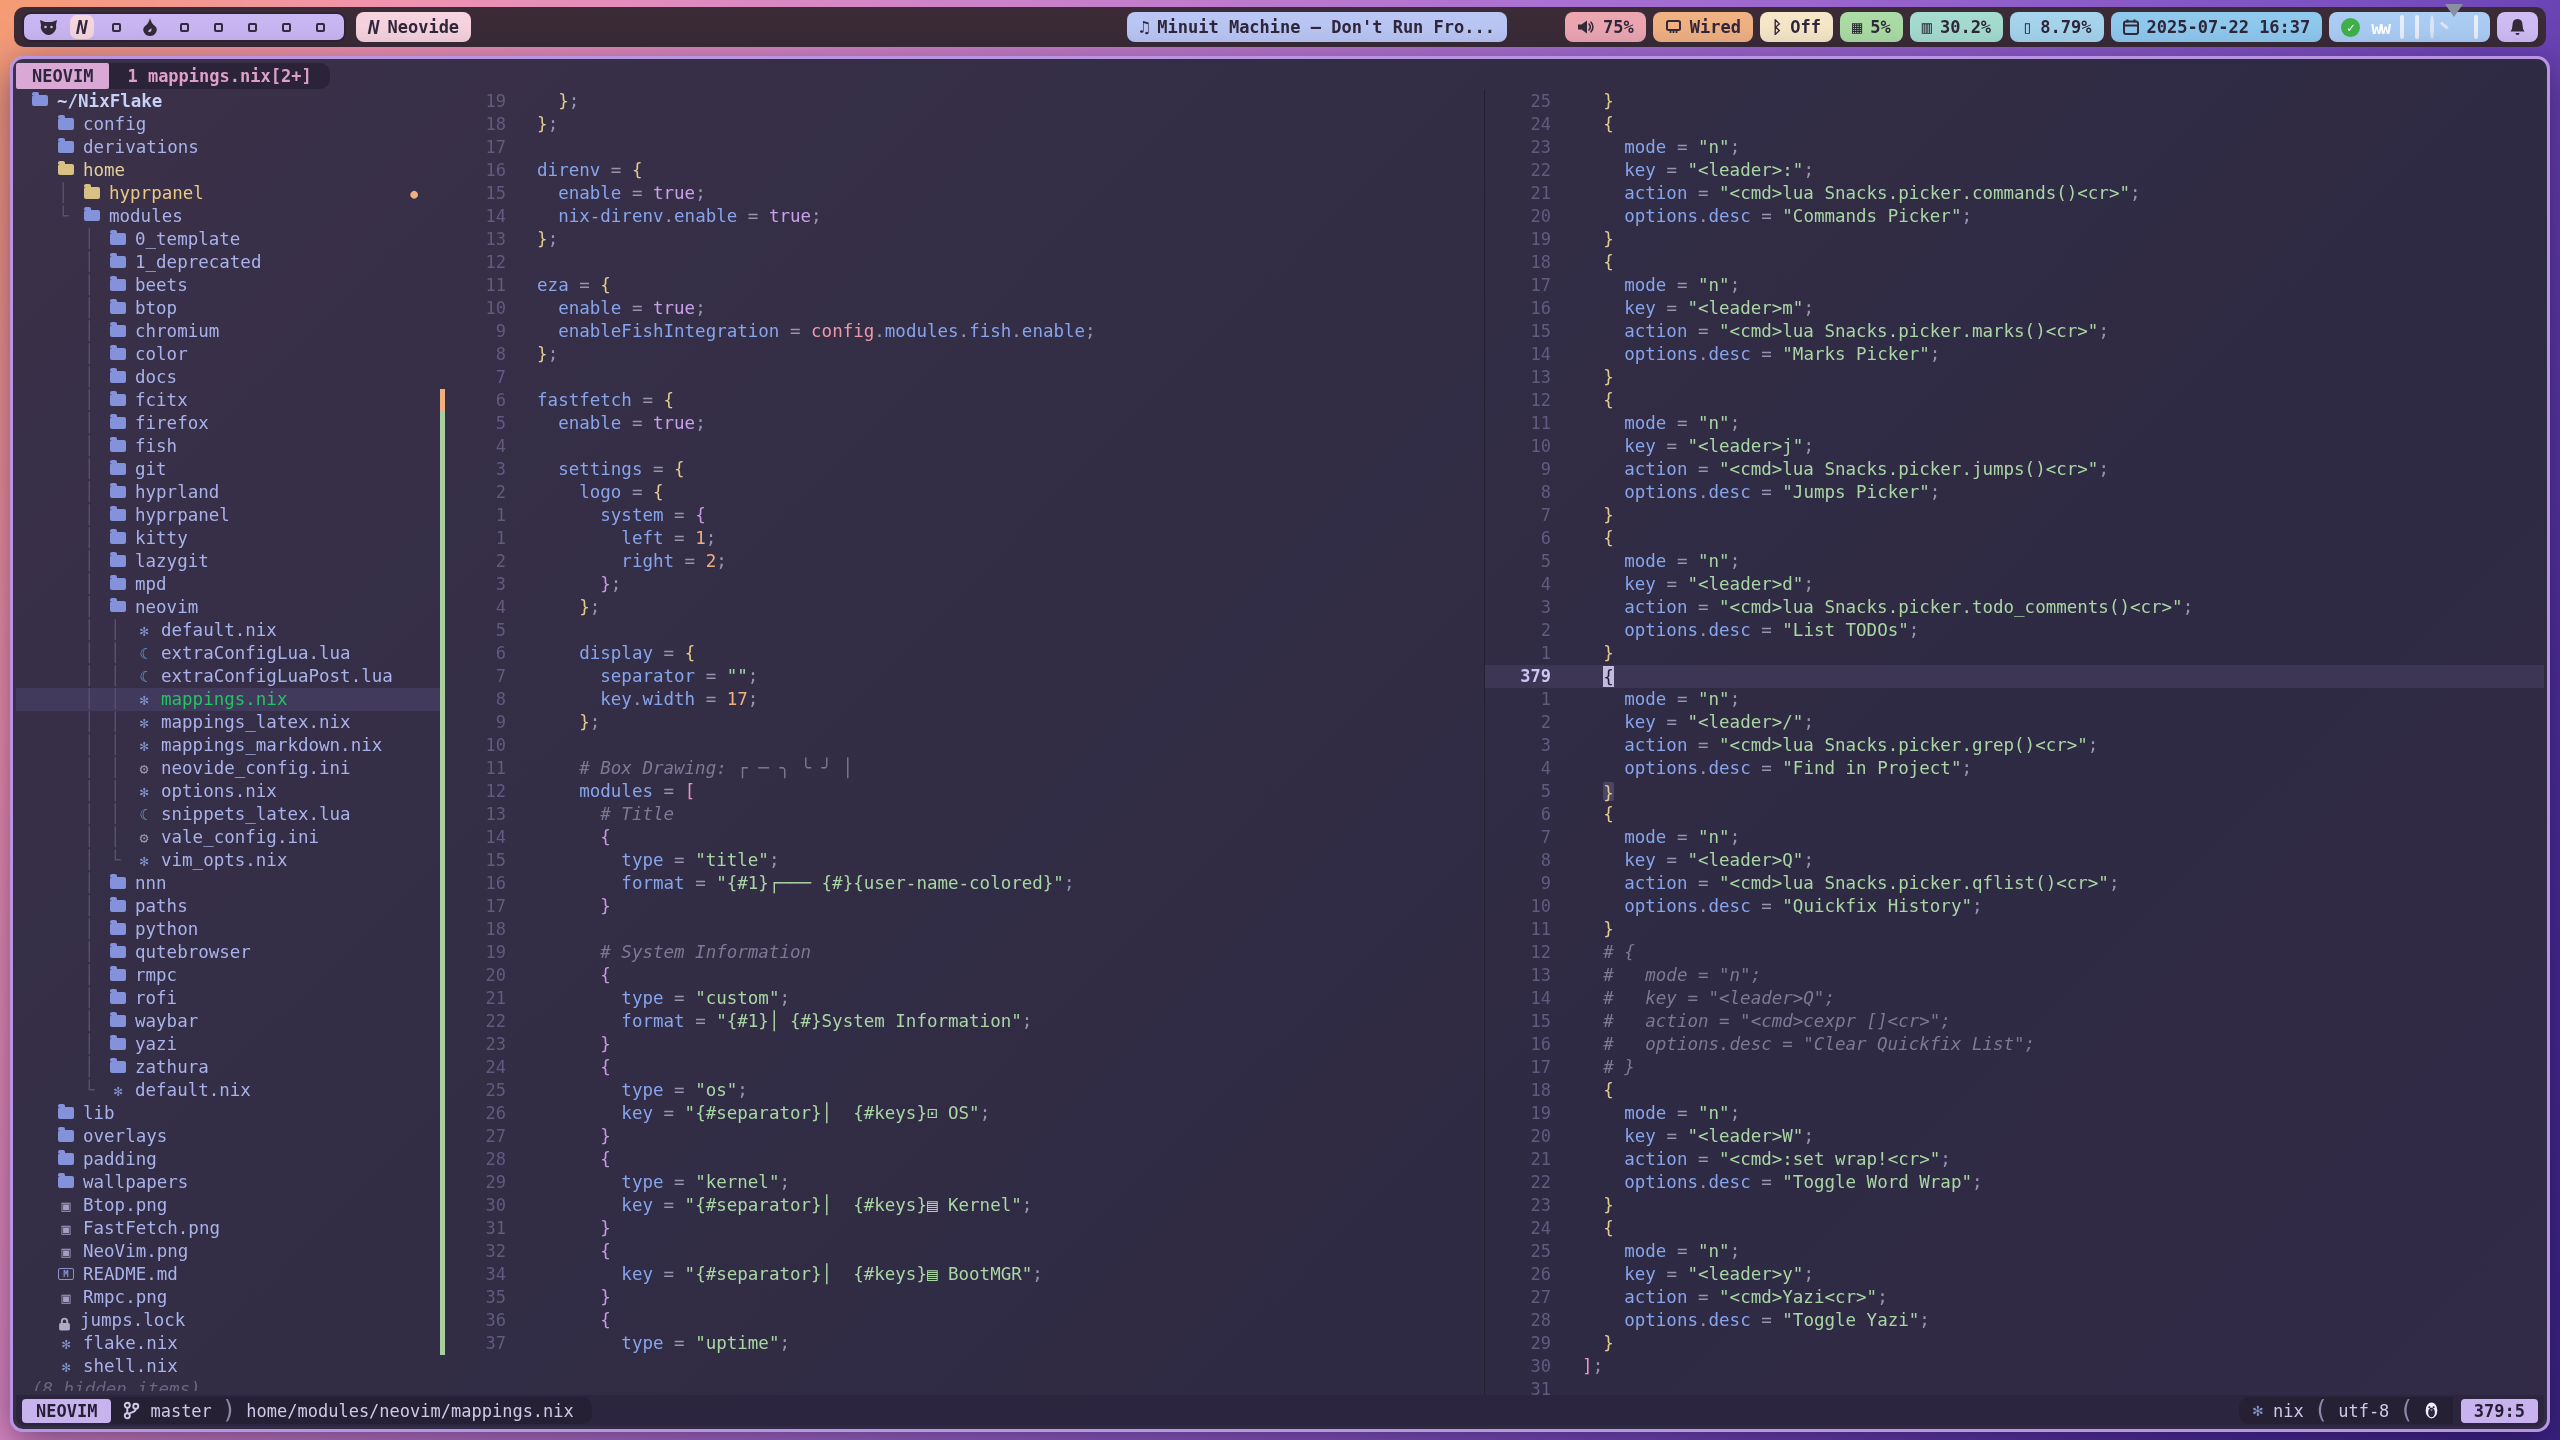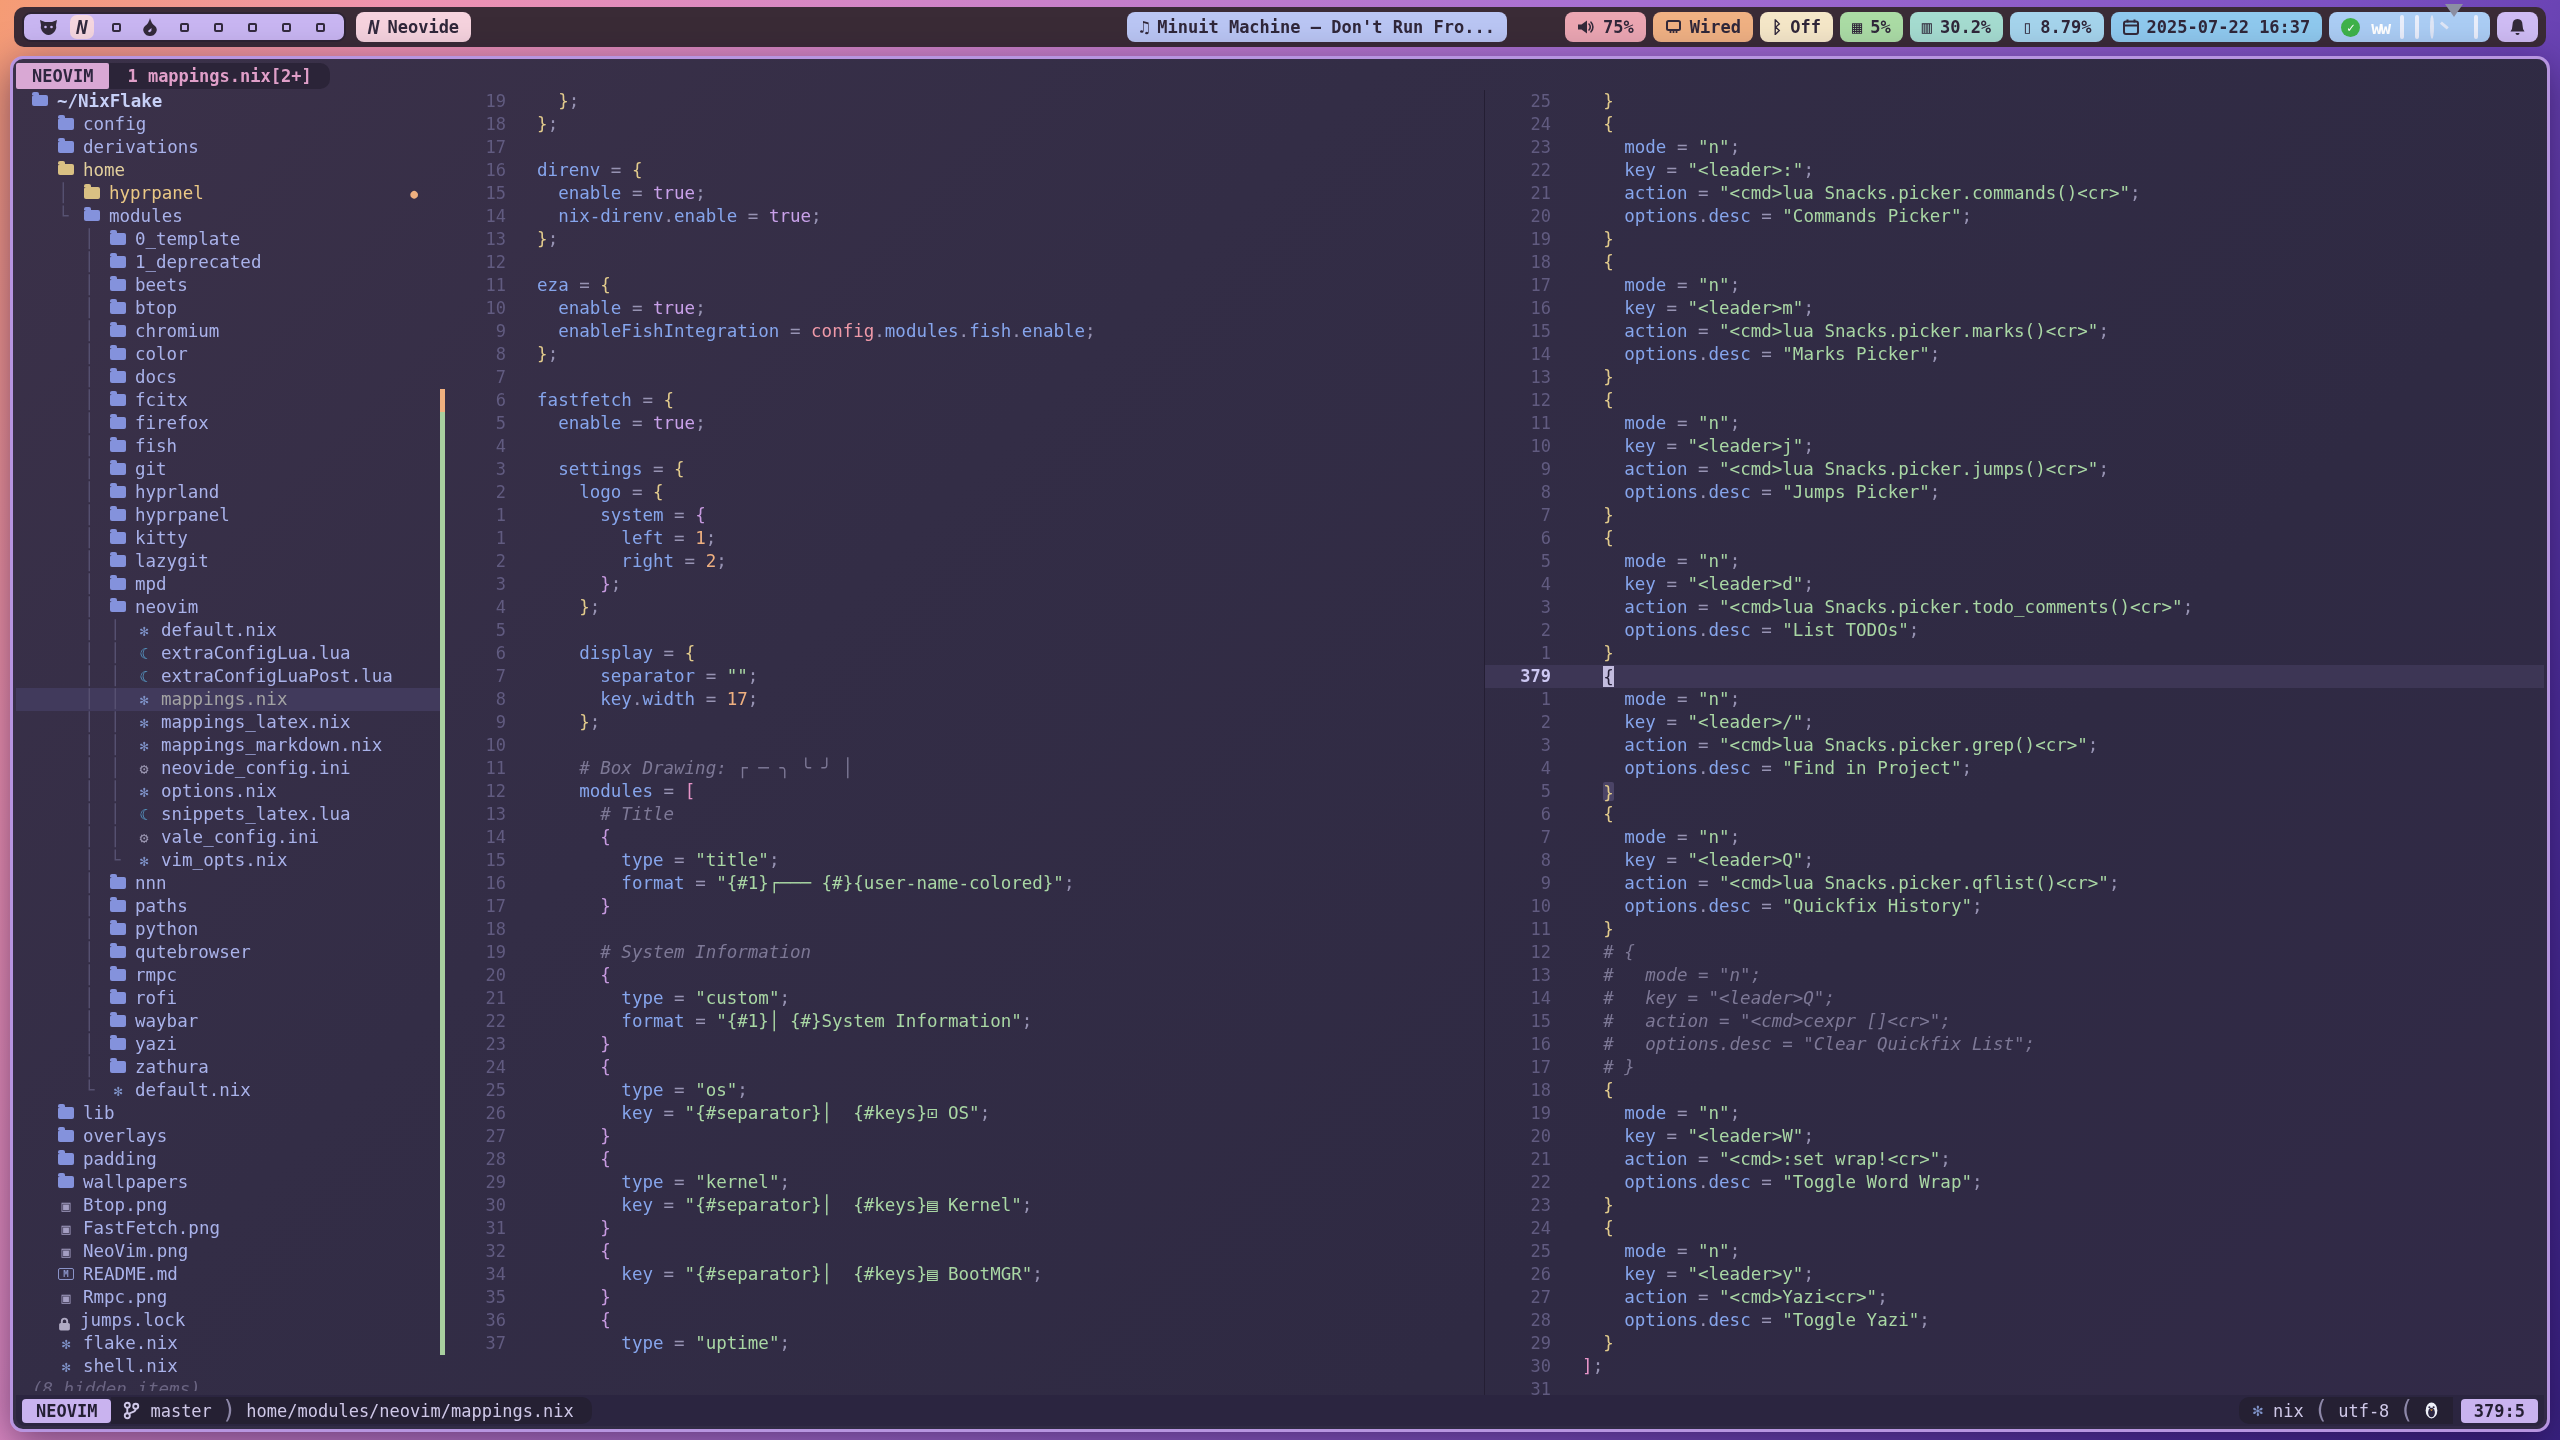--- a/index.html
+++ b/index.html
@@ -46,21 +46,21 @@
   
   :root{--rh:23px;}
   .content{position:absolute;left:3px;right:3px;top:31px;bottom:34px;overflow:hidden;}
   .tree{position:absolute;left:0;top:0;width:424px;bottom:4px;overflow:hidden;font-size:17.5px;}
   .trow{position:relative;height:var(--rh);line-height:var(--rh);color:#a9b2ea;white-space:nowrap;}
   .trow.sel{background:#413a5c;}
   .trow .lbl{vertical-align:top;}
   .trow.c-root .lbl{color:#c7d0f7;font-weight:700;}
   .trow.c-y1 .lbl{color:#e2cf9d;}
   .trow.c-y2 .lbl{color:#eac885;}
-  .trow.c-sel .lbl{color:#a3a3a3;}
+  .trow.c-sel .lbl{color:#22c55e;}
   .trow.c-hid .lbl{color:#6b6583;font-style:italic;}
   .guide{position:absolute;color:#575272;}
   .dot{position:absolute;right:22px;color:#efb07f;font-size:13px;top:0;}
   .ic{display:inline-block;margin-right:9px;vertical-align:middle;}
   .ic-dir{width:16px;height:12px;background:#8492dc;border-radius:2px;position:relative;margin-top:-3px;}
   .ic-dir::before{content:"";position:absolute;left:0;top:-3px;width:7px;height:3px;background:inherit;border-radius:2px 2px 0 0;}
   .ic-dir.open{height:11px;}
   .ic-dir.yel{background:#d9c083;}
   .ic-ch{width:16px;text-align:center;font-size:15px;margin-top:0;}
   .nixc{color:#7f93c9;}.luac{color:#5aa7d8;}.inic{color:#9a95b0;}.imgc{color:#a49ec2;}

